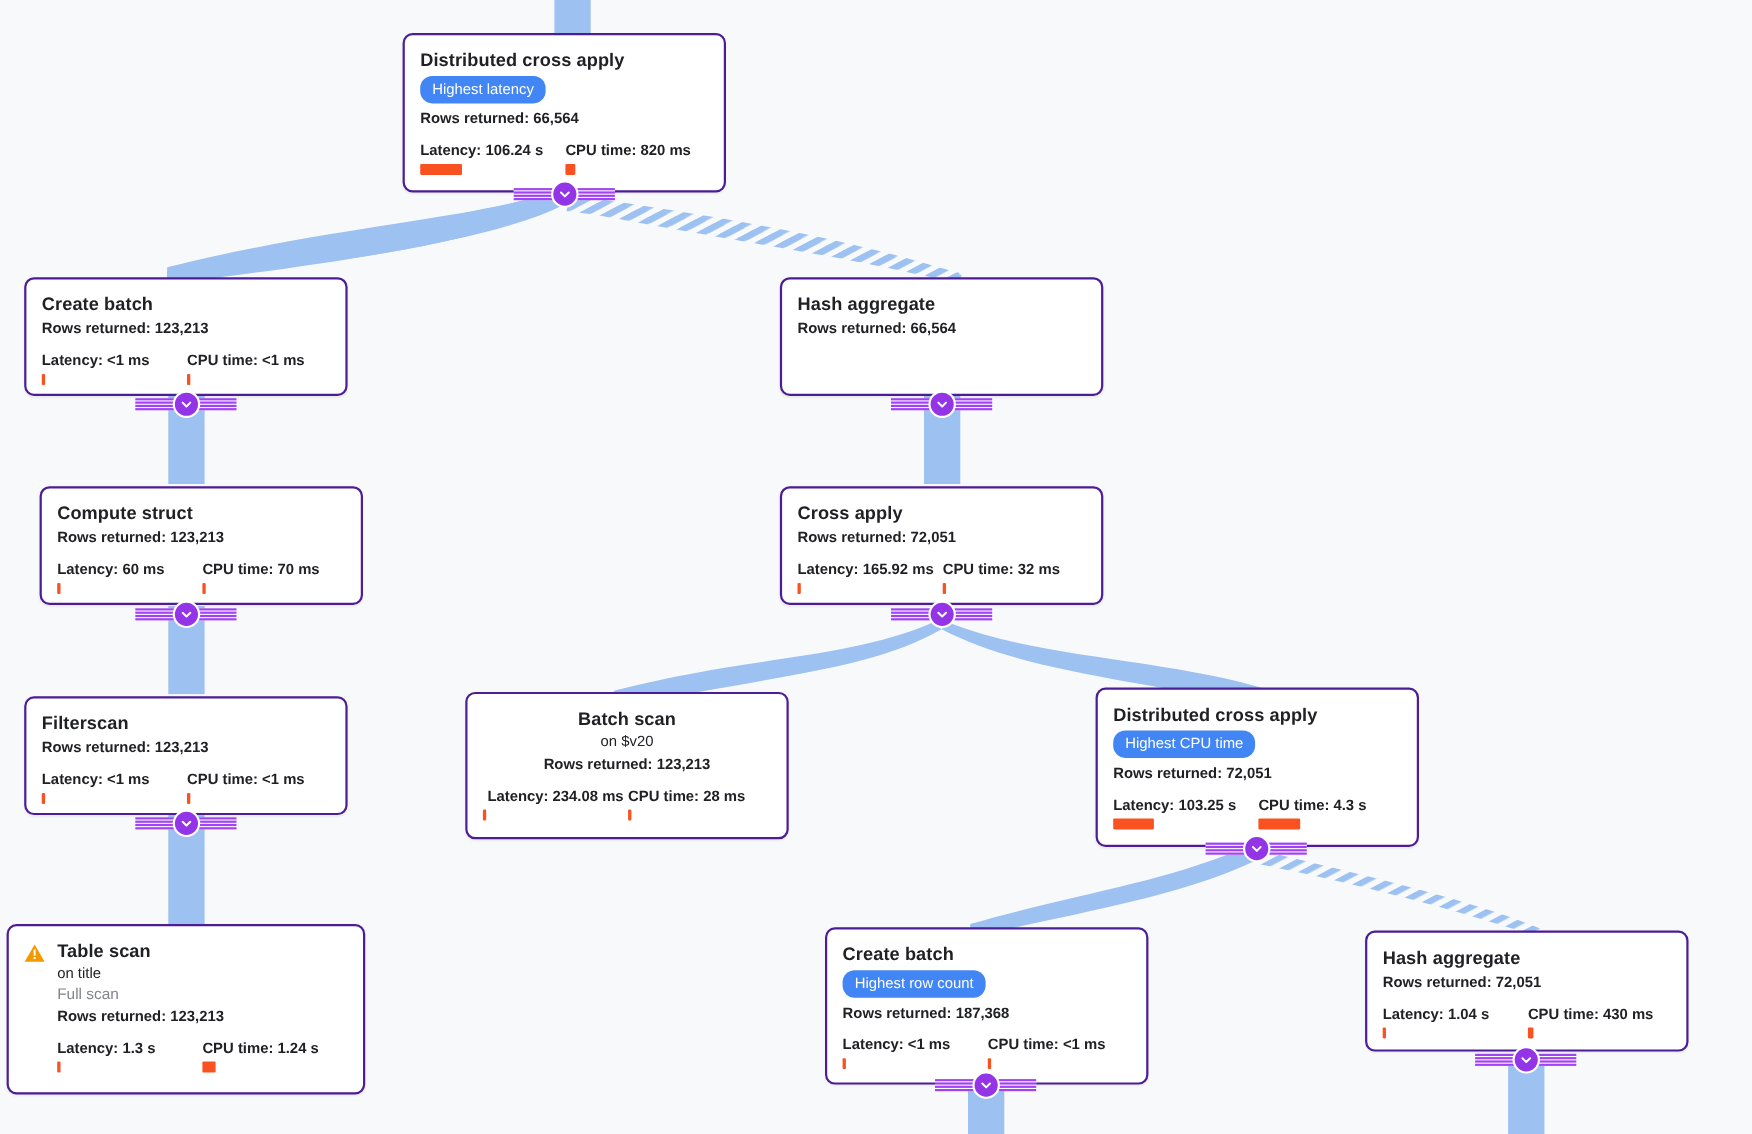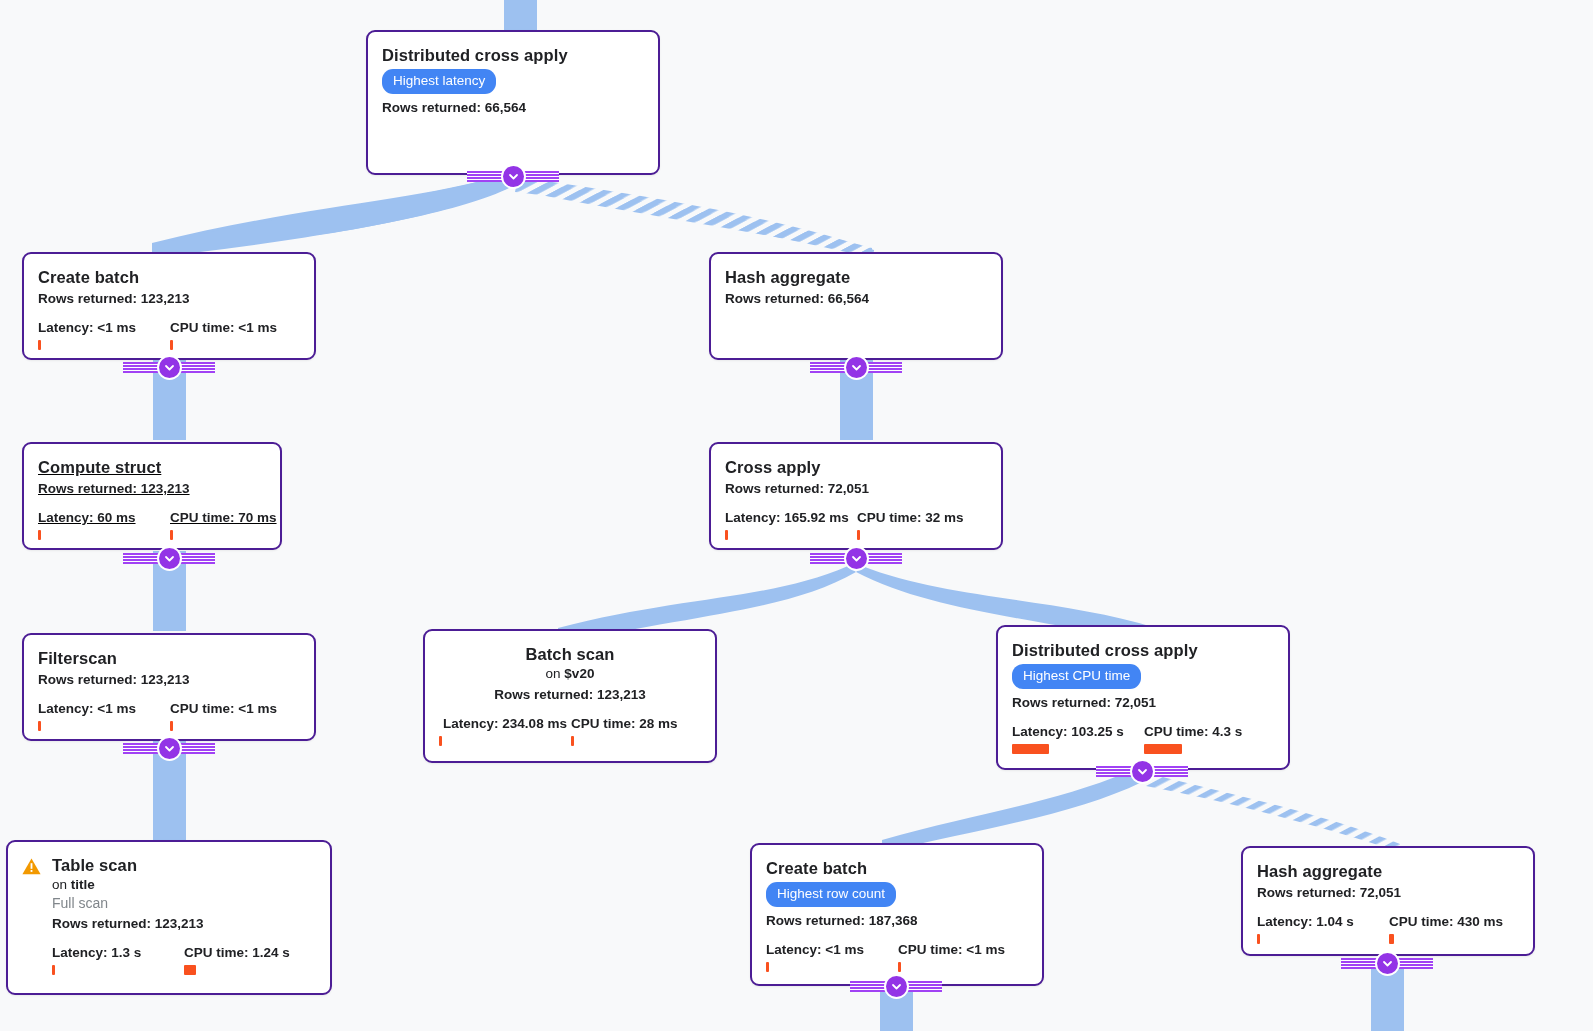--- a/index.html
+++ b/index.html
@@ -36,21 +36,21 @@
     letter-spacing:.1px;
     white-space:nowrap;
   }
   .subline{
     font-size:13.5px;
     color:#202124;
     line-height:18px;
     margin-top:1px;
     white-space:nowrap;
   }
-  .subline b{font-weight:bold;}
+  .subline b{font-weight:normal;}
   .fullscan{
     font-size:14px;
     color:#80868b;
     line-height:18px;
     white-space:nowrap;
   }
   .badge{
     display:inline-block;
     background:#4285f4;
     color:#ffffff;
@@ -162,20 +162,30 @@
     <rect x="880" y="986" width="33" height="48" fill="#9dc1f0"></rect>
     <rect x="1371" y="963" width="33" height="70" fill="#9dc1f0"></rect>
   </svg>
 
   <div class="node" style="left:366px;top:30px;width:294px;height:145px;">
     <div class="node-inner">
       <div class="node-body">
         <div class="title">Distributed cross apply</div>
         <div class="badge">Highest latency</div>
         <div class="rows">Rows returned: 66,564</div>
+        <div class="metrics">
+          <div class="metric" style="width:132px;">
+            <div class="metric-label">Latency: 106.24 s</div>
+            <div class="metric-bar" style="width:38px;"></div>
+          </div>
+          <div class="metric">
+            <div class="metric-label">CPU time: 820 ms</div>
+            <div class="metric-bar" style="width:9px;"></div>
+          </div>
+        </div>
       </div>
     </div>
   </div>
 
   <div class="node" style="left:22px;top:252px;width:294px;height:108px;">
     <div class="node-inner">
       <div class="node-body">
         <div class="title">Create batch</div>
         <div class="rows">Rows returned: 123,213</div>
         <div class="metrics">
@@ -194,21 +204,21 @@
 
   <div class="node" style="left:709px;top:252px;width:294px;height:108px;">
     <div class="node-inner">
       <div class="node-body">
         <div class="title">Hash aggregate</div>
         <div class="rows">Rows returned: 66,564</div>
       </div>
     </div>
   </div>
 
-  <div class="node" style="left:22px;top:442px;width:260px;height:108px;text-decoration:underline;">
+  <div class="node" style="left:36px;top:442px;width:294px;height:108px;">
     <div class="node-inner">
       <div class="node-body">
         <div class="title">Compute struct</div>
         <div class="rows">Rows returned: 123,213</div>
         <div class="metrics">
           <div class="metric" style="width:132px;">
             <div class="metric-label">Latency: 60 ms</div>
             <div class="metric-bar" style="width:3px;"></div>
           </div>
           <div class="metric">

